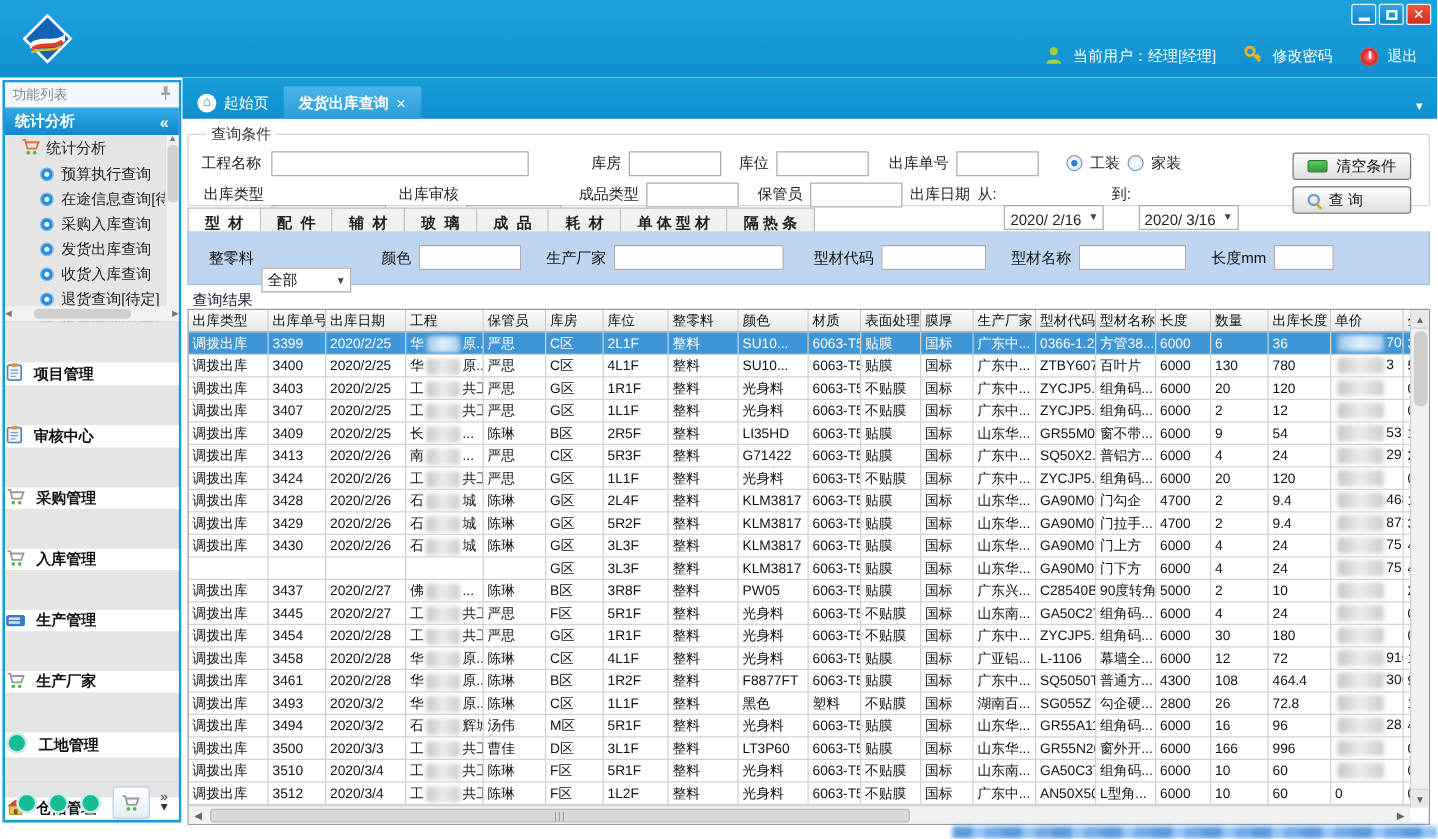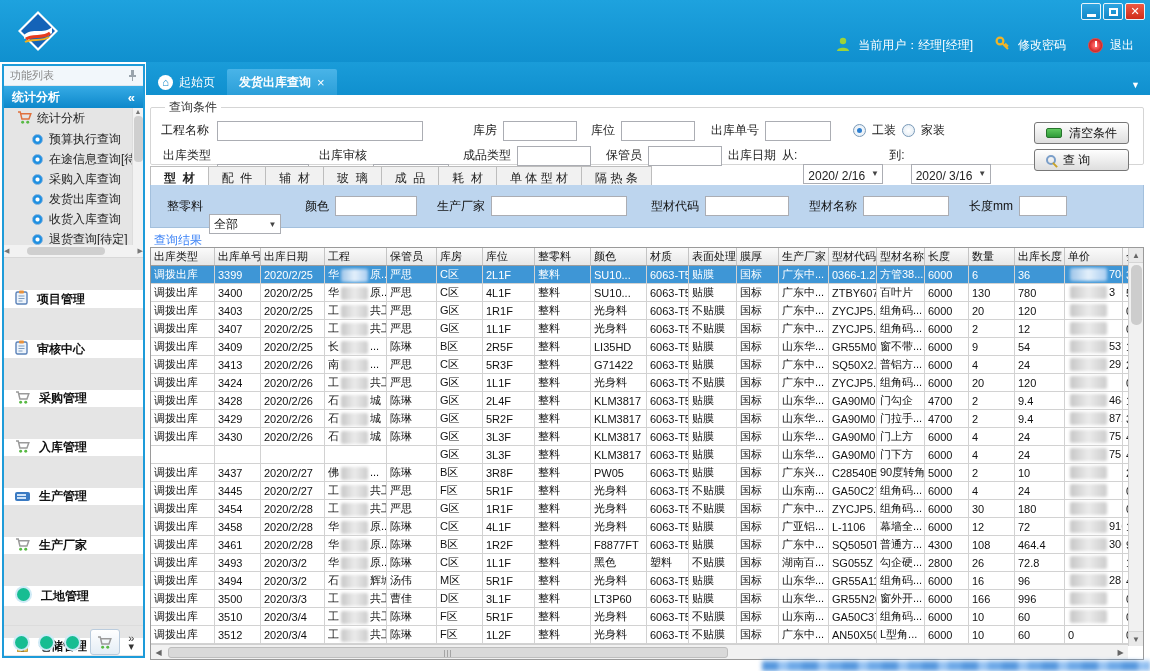--- a/index.html
+++ b/index.html
@@ -44,21 +44,21 @@
     font-size:12px; color:#222; white-space:nowrap; cursor:pointer; }
   .dot { flex:none; width:11px; height:11px; border-radius:50%; border:1px solid #79b0e0;
     background:radial-gradient(circle at 50% 50%, #fff 0 1.5px, #1e8fe0 2.5px); }
   .tree-vscroll { position:absolute; right:0; top:0; width:11px; height:138px; background:#f2f2f2;
     border-left:1px solid #ddd; font-size:7px; color:#777; text-align:center; }
   .tree-vscroll .thumb { width:9px; height:46px; margin:1px auto; background:#cfcfcf; border-radius:4px; }
   .tree-hscroll { position:absolute; left:0; bottom:0; width:100%; height:12px; background:#f2f2f2;
     display:flex; align-items:center; font-size:7px; color:#777; }
   .tree-hscroll .thumb { height:8px; width:78px; margin-left:18px; background:#cfcfcf; border-radius:4px; }
   .menu { height:367px; display:flex; flex-direction:column; }
-  .menu-item { flex:1; display:flex; align-items:center; gap:9px; padding-left:11px;
+  .menu-item { flex:1; display:flex; align-items:center; gap:9px; padding-left:1px;
     font-size:12px; font-weight:bold; color:#111; cursor:pointer; background:#fff;margin-top:32px; }
   .ic { flex:none; display:inline-block; }
   .ic-circle { width:13px; height:13px; border-radius:50%; background:#17bd92;
     box-shadow:0 0 0 2px #cfeaf6; margin:2px; }
   .ic-folder { width:14px; height:10px; background:linear-gradient(#fbd34d,#eaa92c);
     border:1px solid #c78a1d; border-radius:2px; position:relative; }
   .ic-folder::before { content:''; position:absolute; left:0; top:-3px; width:7px; height:3px;
     background:#eaa92c; border-radius:2px 2px 0 0; }
   .ic-chart { width:15px; height:9px; background:#3a7ac2; border-radius:2px; position:relative; }
   .ic-chart::after { content:''; position:absolute; left:2px; top:2px; width:9px; height:2px;
@@ -100,27 +100,27 @@
     font-size:12px; color:#111; cursor:pointer; }
   .ic-clear { width:16px; height:10px; background:linear-gradient(#5fc95f,#2f9a38);
     border:1px solid #27742c; border-radius:2px; }
   .ic-mag { width:10px; height:10px; border:2px solid #7a9ec9; border-radius:50%; position:relative; }
   .ic-mag::after { content:''; position:absolute; width:6px; height:2px; background:#c9a227;
     bottom:-3px; right:-4px; transform:rotate(45deg); }
   .qbtns { position:absolute; right:14px; top:6px; display:flex; flex-direction:column; gap:5px; }
 
   .mat-tabs { position:absolute; left:4px; top:104px; display:flex; font-size:12px; }
   .mat-tab { padding:3px 13px; background:#f1f1f1; border:1px solid #bdbdbd; border-left:none;
-    color:#222; cursor:pointer; white-space:pre; }
+    color:#222; cursor:pointer; white-space:pre;font-weight:bold; }
   .mat-tab:first-child { border-left:1px solid #bdbdbd; }
   .mat-tab.on { background:#fff; border-bottom-color:#fff; font-weight:bold; }
   .filter-panel { position:absolute; left:4px; top:123px; width:994px; height:43px;
     background:#bdd5ee; border:1px solid #a3c0dd; border-top:none; display:flex; align-items:center;
     gap:6px; padding-left:16px; font-size:12px; color:#111; white-space:nowrap; }
-  .results-label { position:absolute; left:8px; top:170px; font-size:12px; color:#3b82f6;text-align:center; }
+  .results-label { position:absolute; left:8px; top:170px; font-size:12px; color:#0f172a;text-align:center; }
 
   .grid-wrap { position:absolute; left:4px; top:185px; width:994px; height:413px;
     border:1px solid #9a9a9a; background:#fff; }
   .grid-clip { position:absolute; left:0; top:0; width:977px; height:398px; overflow:hidden; }
   table.grid { border-collapse:separate; border-spacing:0; table-layout:fixed; width:998px; }
   .grid th { height:18px; background:linear-gradient(#fbfbfb,#e7e7e7); border-right:1px solid #c4c4c4;
     border-bottom:1px solid #9d9d9d; font-size:11px; font-weight:normal; color:#111;
     text-align:left; padding:0 3px; white-space:nowrap; overflow:hidden; }
   .grid td { height:18px; border-right:1px solid #d2d2d2; border-bottom:1px solid #d2d2d2;
     font-size:11px; color:#111; padding:0 3px; white-space:nowrap; overflow:hidden; }

